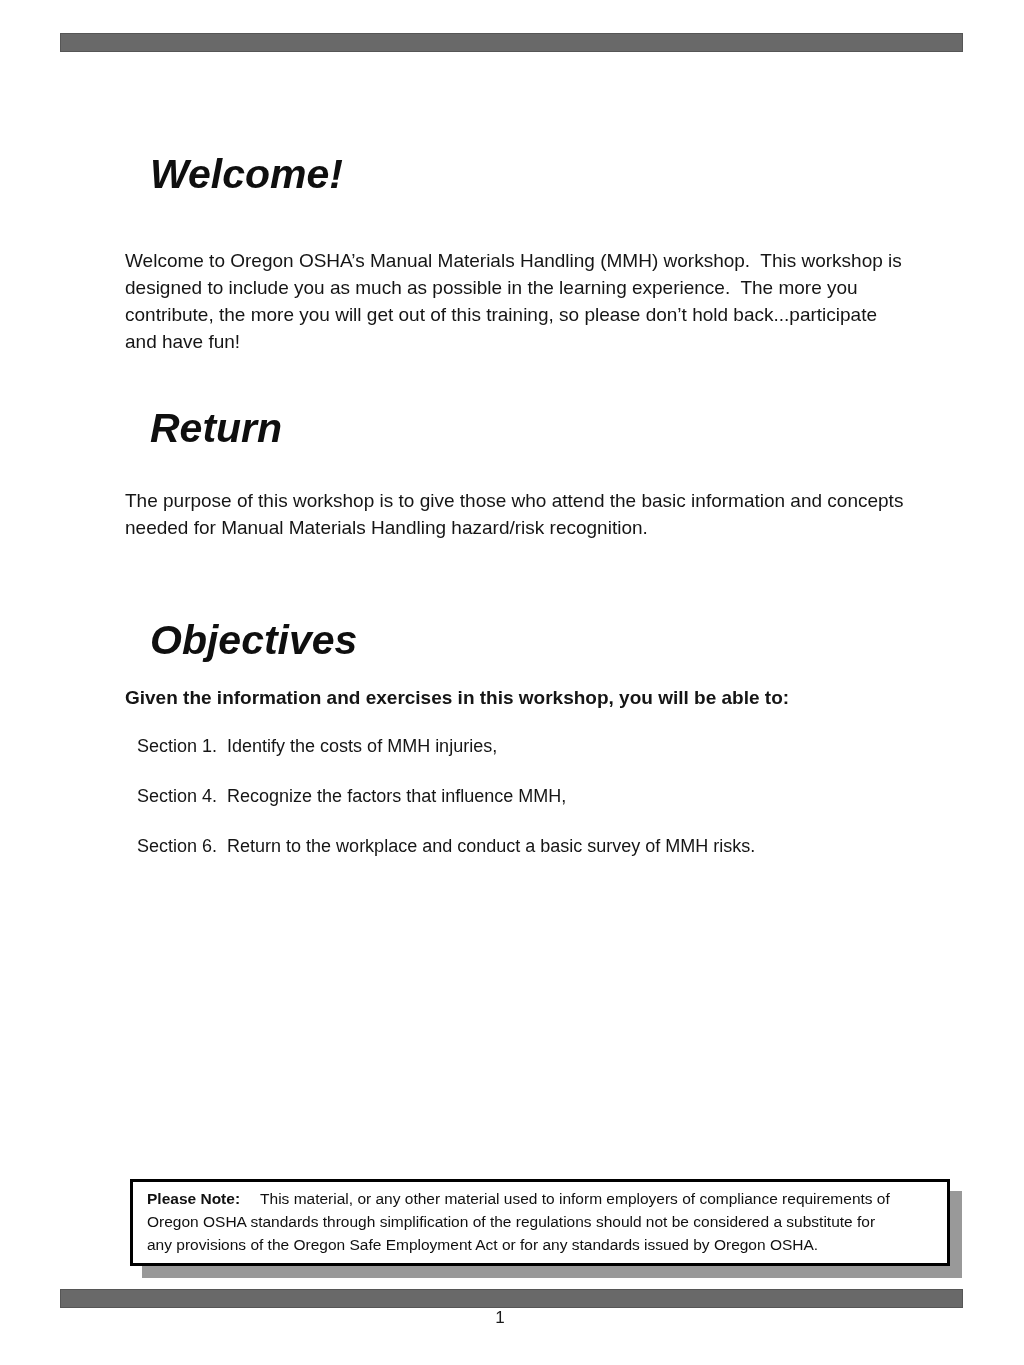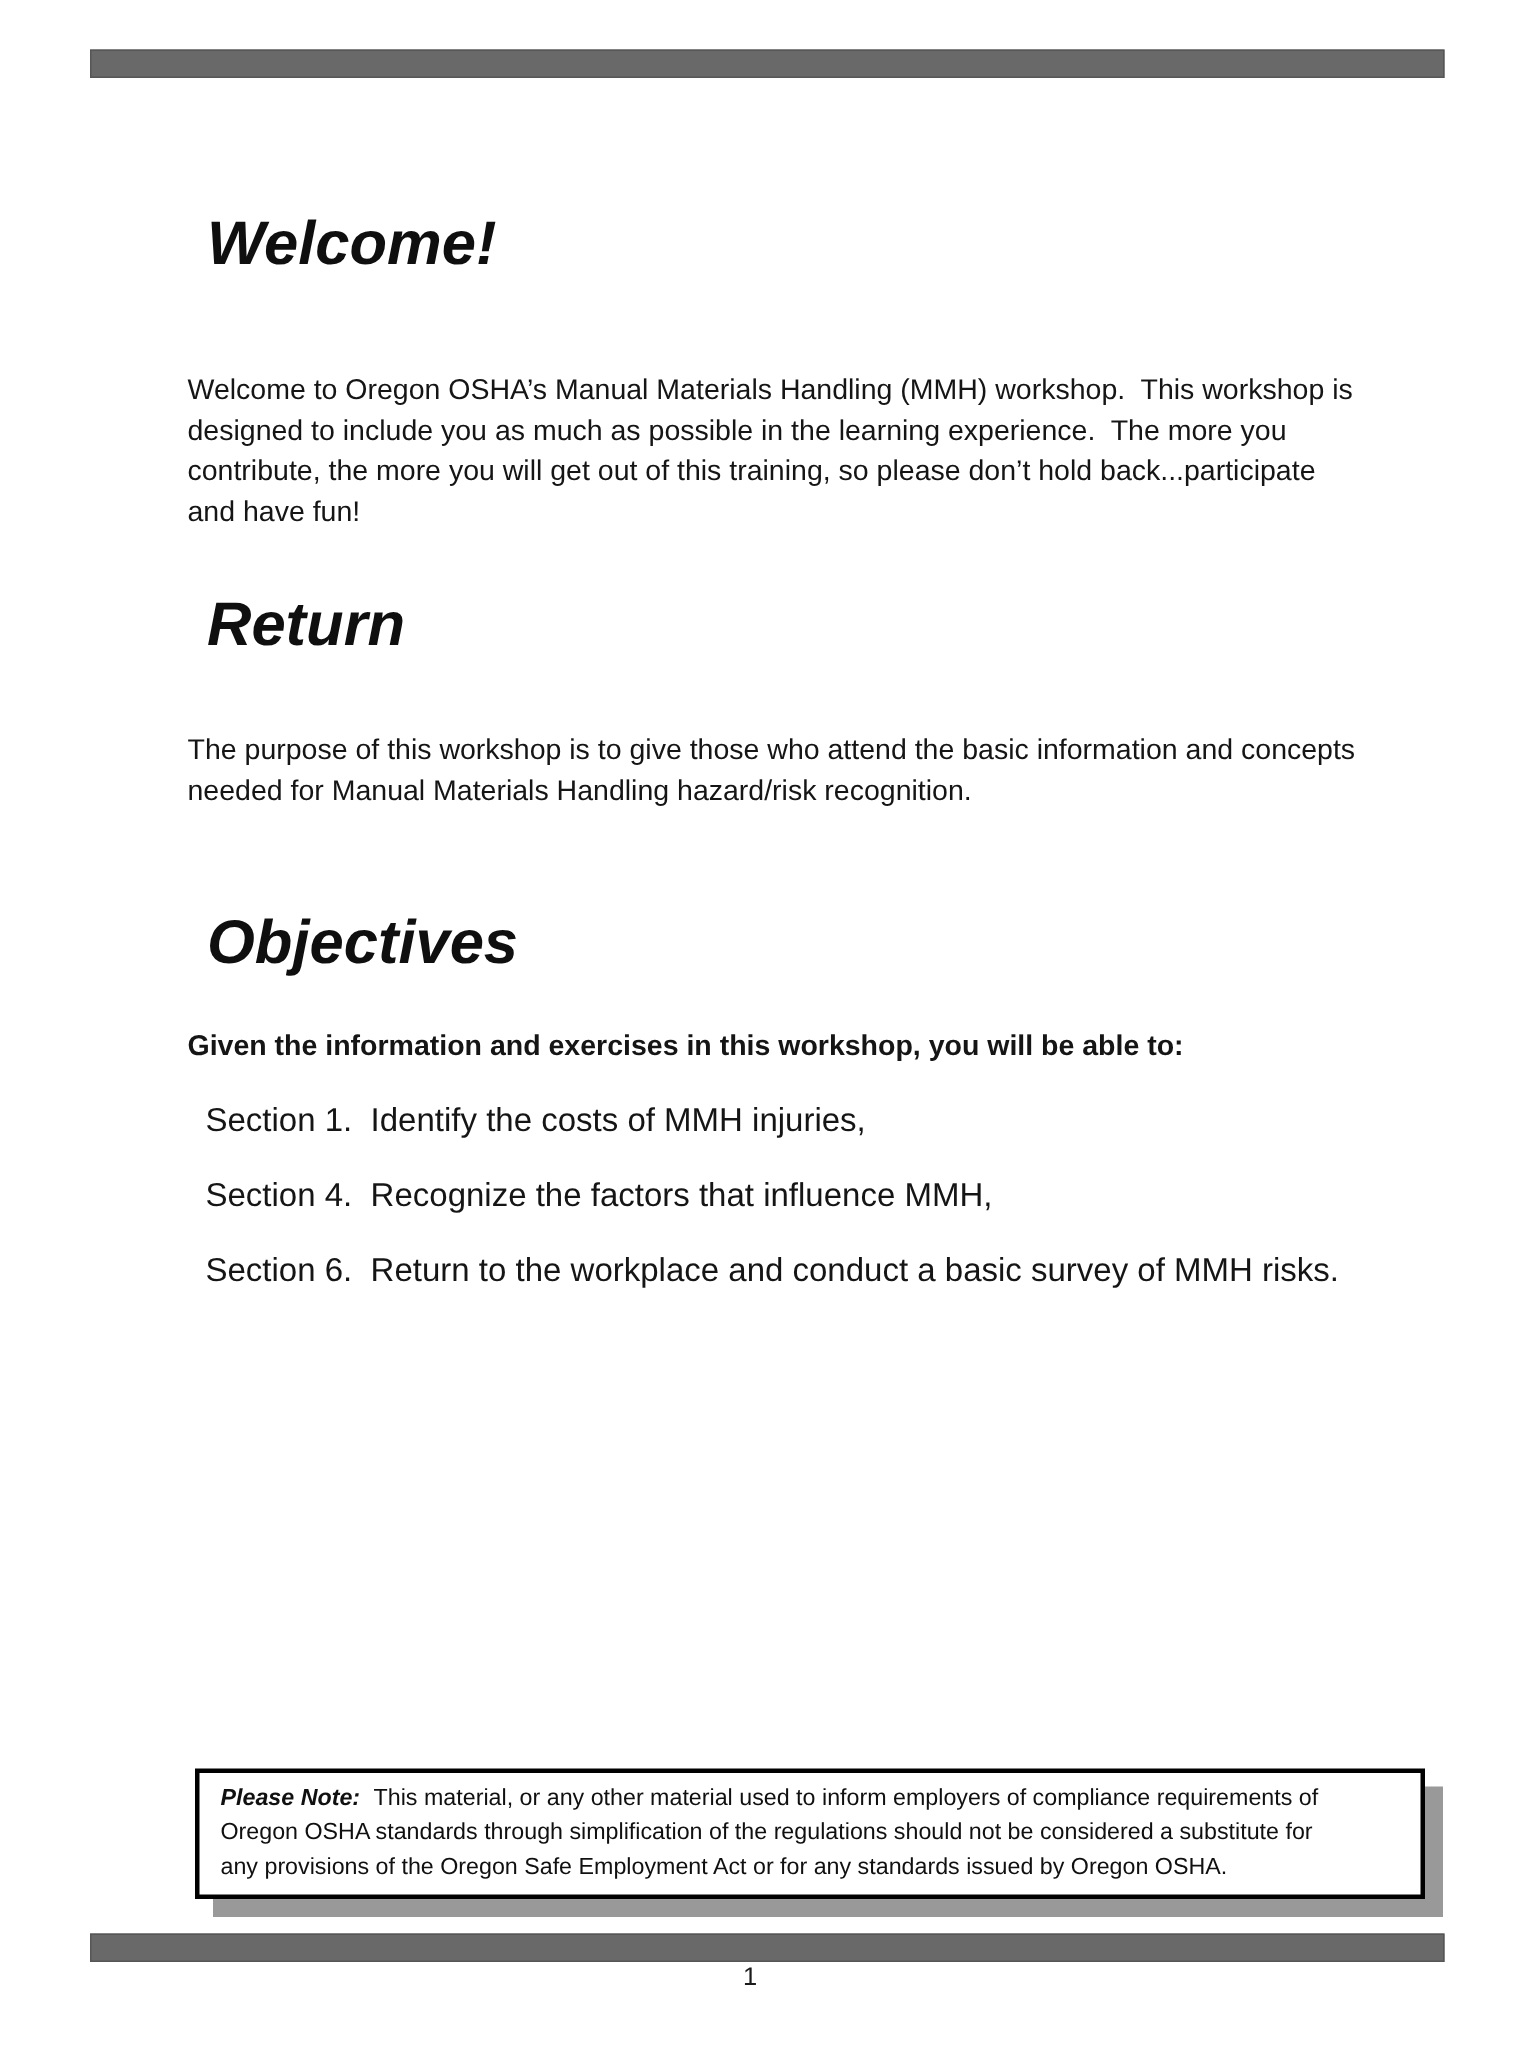--- a/index.html
+++ b/index.html
@@ -28,21 +28,21 @@
     text-align: center;
     white-space: pre;
     overflow: hidden;
   }
   .banner-top { top: 33px; }
   .banner-bottom { top: 1289px; }
 
   .heading {
     position: absolute;
     left: 138px;
-    margin: 0;
+    margin: 12px;
     font-size: 41px;
     line-height: 1.1;
     font-weight: bold;
     font-style: italic;
     color: #0f0f0f;
     white-space: pre;
   }
   .heading-welcome    { top: 140px; }
   .heading-purpose    { top: 394px; }
   .heading-objectives { top: 606px; text-align: right; }
@@ -65,21 +65,21 @@
     position: absolute;
     left: 137px;
     top: 733px;
     width: 880px;
     margin: 0;
     padding: 0;
     list-style: none;
   }
   .objective-item {
     margin: 0 0 23px 0;
-    font-size: 22px;
+    font-size: 18px;
     line-height: 27px;
     white-space: pre-wrap;
   }
 
   .note-box {
     position: absolute;
     left: 130px;
     top: 1179px;
     width: 820px;
     background: #ffffff;
@@ -88,22 +88,21 @@
     padding: 5px 14px 7px 14px;
   }
   .note-text {
     margin: 0;
     font-size: 15.5px;
     line-height: 23px;
     color: #101010;
   }
   .note-label {
     font-weight: bold;
-    font-style: italic;
-    margin-right: 9px;
+    margin-right: 20px;
   }
   .note-body { white-space: pre-wrap; }
 
   .page-number {
     position: absolute;
     left: 0;
     top: 1308px;
     width: 1000px;
     margin: 0;
     text-align: center;

